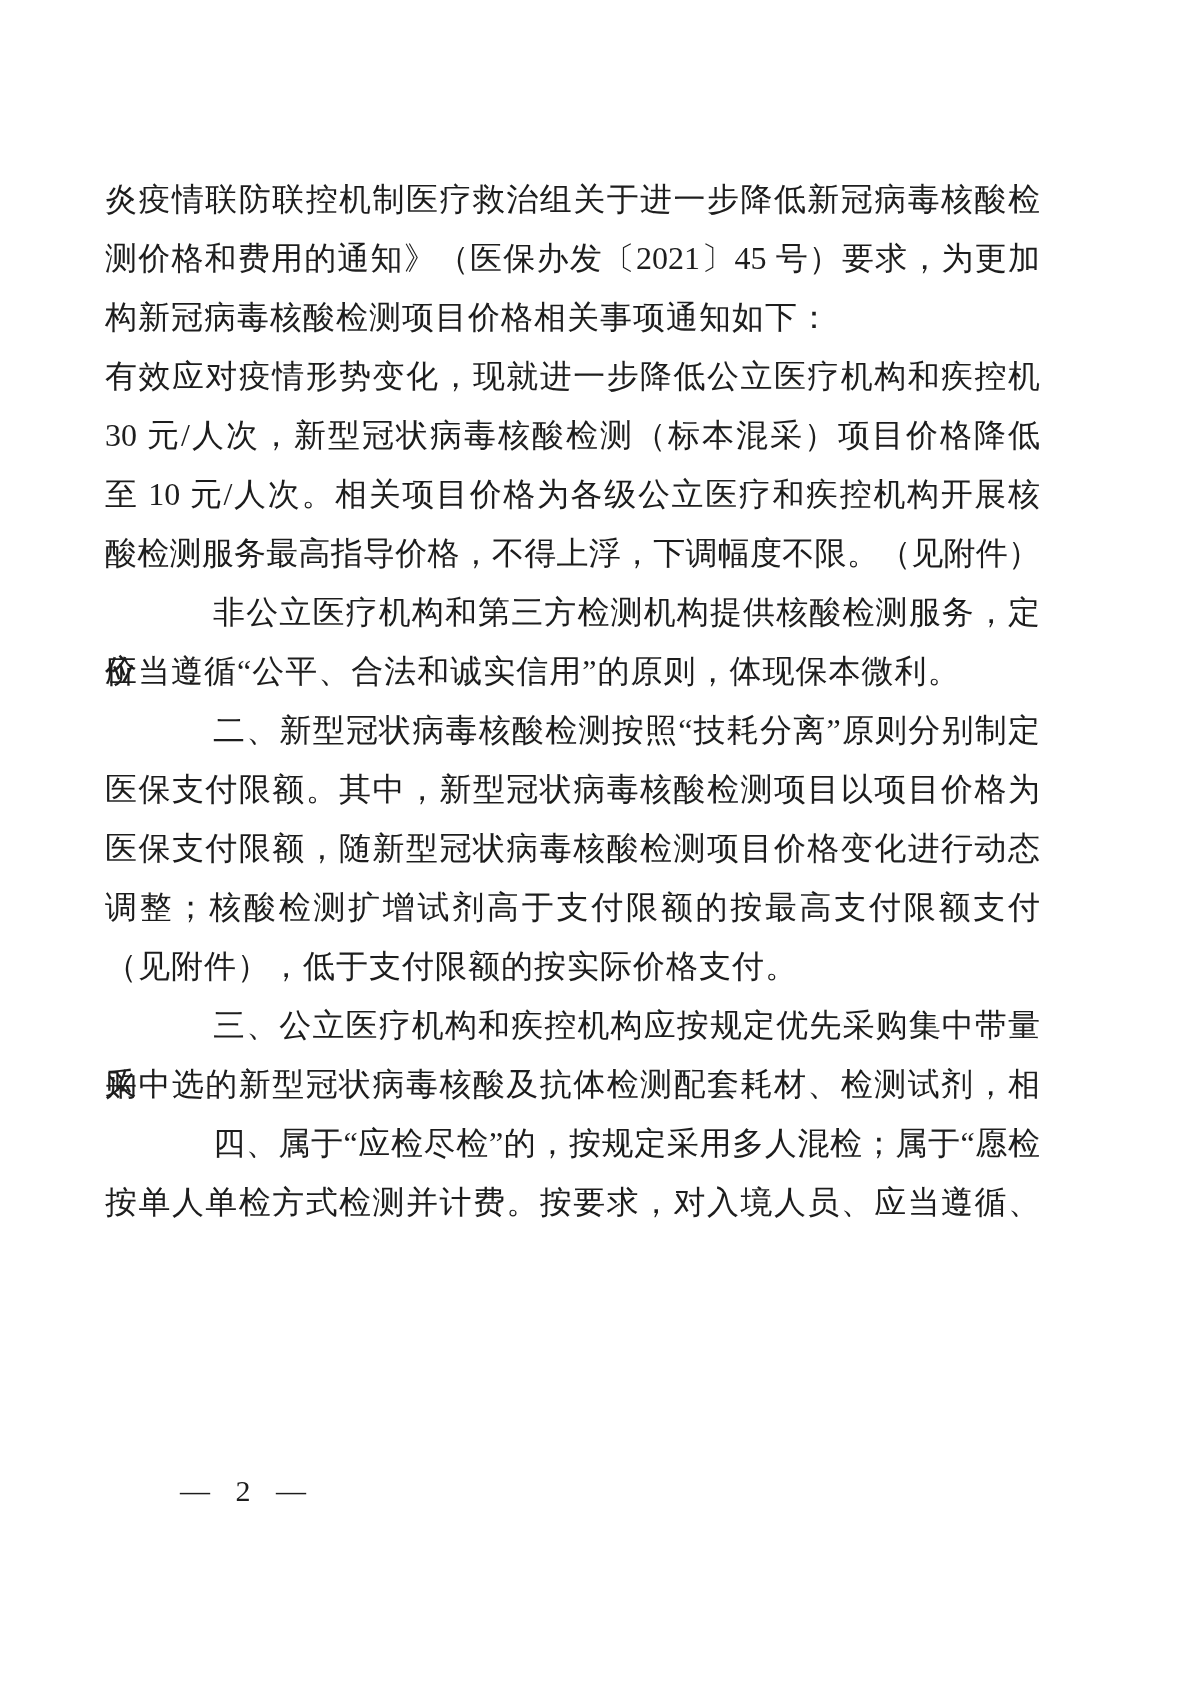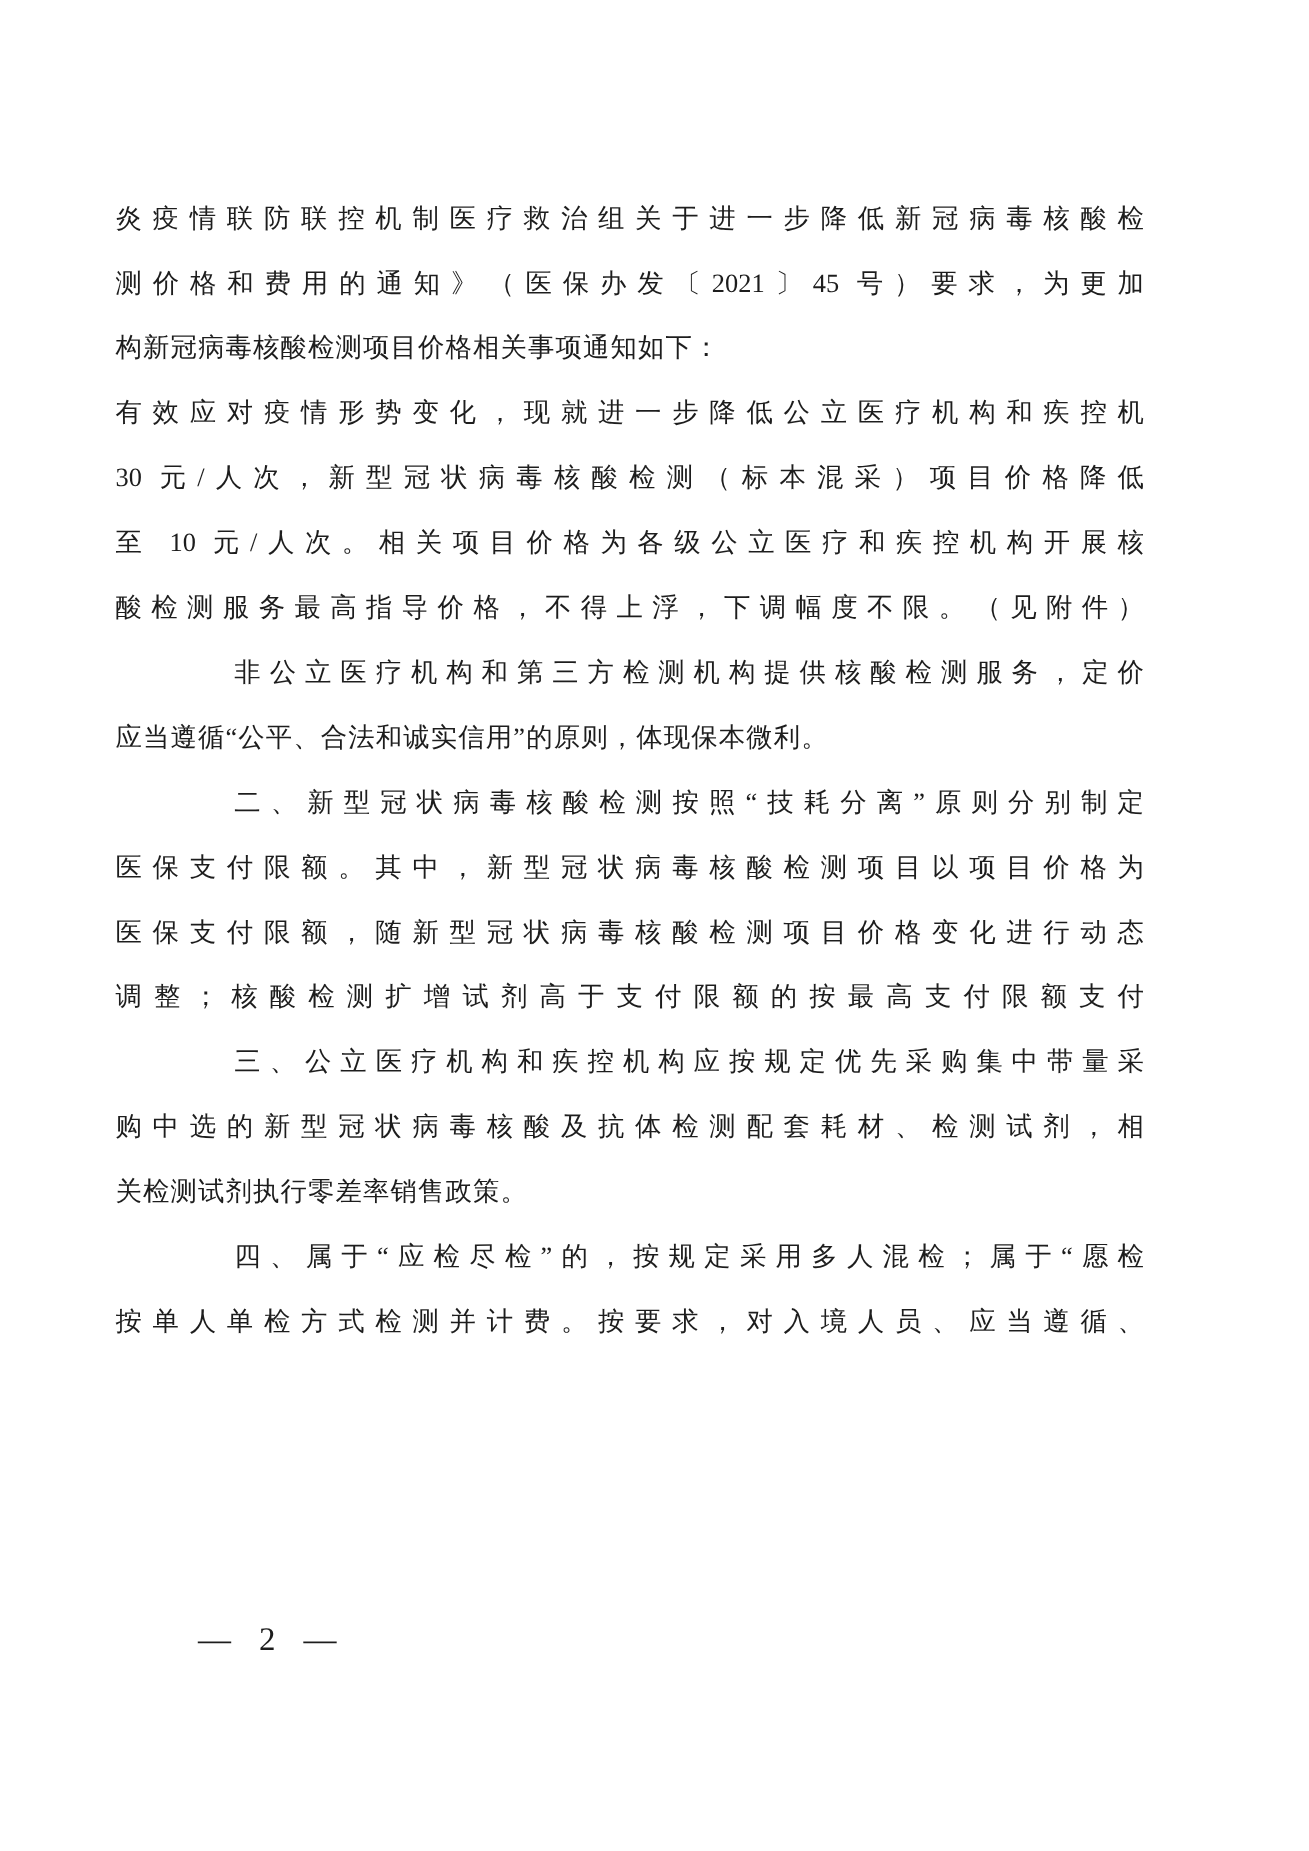--- a/index.html
+++ b/index.html
@@ -21,21 +21,21 @@
     top: 170px;
     width: 935px;
   }
   .para {
     margin: 0;
     padding: 0;
   }
   .line {
     height: 59px;
     line-height: 59px;
-    font-size: 24px;
+    font-size: 32px;
     letter-spacing: 1px;
     white-space: nowrap;
     overflow: visible;
   }
   .line.fill {
     white-space: normal;
     text-align: justify;
     text-align-last: justify;
     letter-spacing: 0;
   }
@@ -75,26 +75,26 @@
     <section class="para">
       <div class="line fill indent">非公立医疗机构和第三方检测机构提供核酸检测服务，定价</div>
       <div class="line">应当遵循“公平、合法和诚实信用”的原则，体现保本微利。</div>
     </section>
 
     <section class="para">
       <div class="line fill indent">二、新型冠状病毒核酸检测按照“技耗分离”原则分别制定</div>
       <div class="line fill">医保支付限额。其中，新型冠状病毒核酸检测项目以项目价格为</div>
       <div class="line fill">医保支付限额，随新型冠状病毒核酸检测项目价格变化进行动态</div>
       <div class="line fill">调整；核酸检测扩增试剂高于支付限额的按最高支付限额支付</div>
+      <div class="line">（见附件），低于支付限额的按实际价格支付。</div>
     </section>
 
     <section class="para">
       <div class="line fill indent">三、公立医疗机构和疾控机构应按规定优先采购集中带量采</div>
       <div class="line fill">购中选的新型冠状病毒核酸及抗体检测配套耗材、检测试剂，相</div>
-      <div class="line">关检测试剂执行零差率销售政策。</div>
     </section>
 
     <section class="para">
       <div class="line fill indent">四、属于“应检尽检”的，按规定采用多人混检；属于“愿检</div>
       <div class="line fill">按单人单检方式检测并计费。按要求，对入境人员、应当遵循、</div>
     </section>
 
   </main>
 
   <div class="page-number">— 2 —</div>

